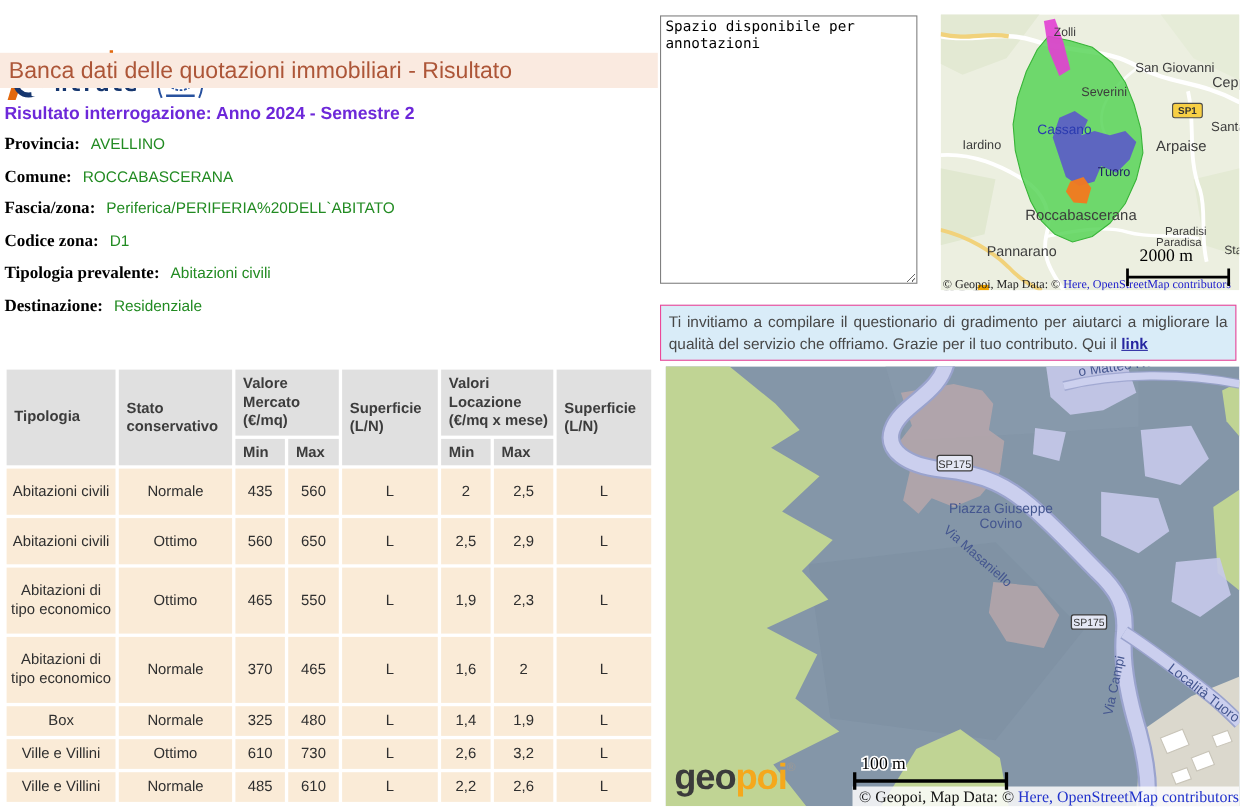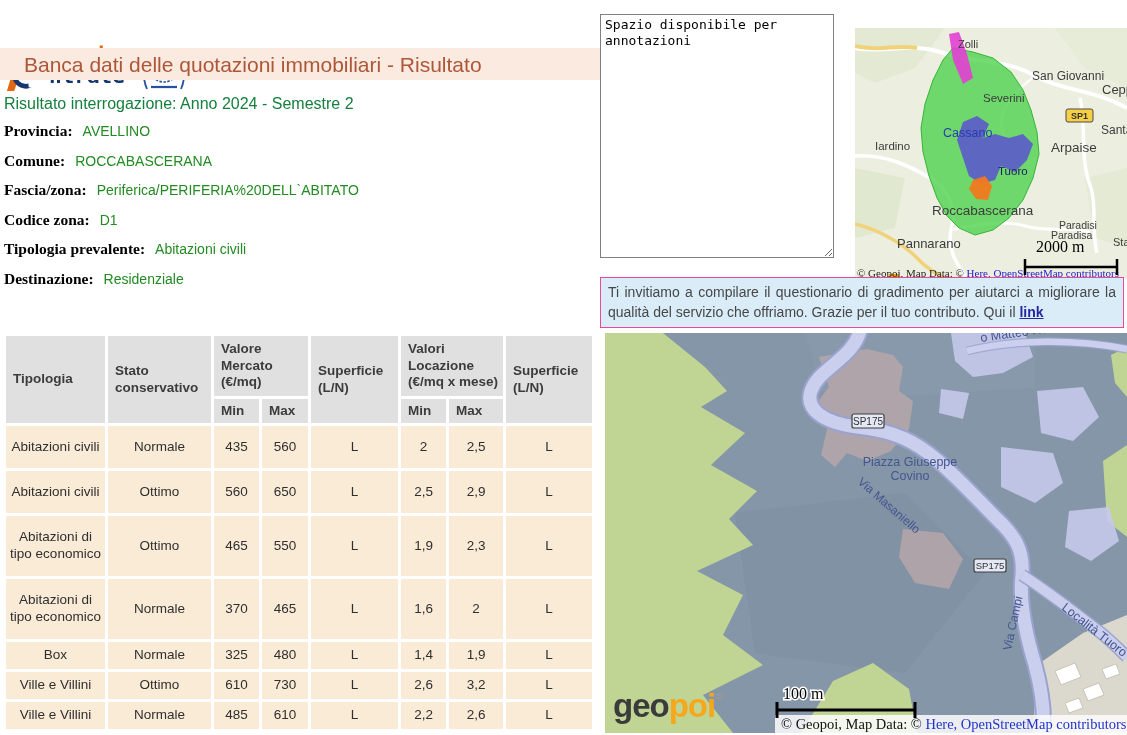--- a/index.html
+++ b/index.html
@@ -10,24 +10,24 @@
   .logo-row{position:absolute;left:6px;top:1px;width:200px;height:46px;margin-top:46px;}
   .logo-mark{position:absolute;left:0;top:0;}
   .logo-text{position:absolute;left:38px;top:-1px;font-family:"DejaVu Sans Mono",monospace;
              font-weight:bold;font-size:21px;line-height:20px;letter-spacing:0;}
   .logo-text .l1{color:#e2690f;display:block;}
   .logo-text .l2{color:#16366e;display:block;margin-left:5px;}
   .emblem{position:absolute;left:133px;top:0;}
 
   
   .title-bar{position:absolute;left:0;top:48px;width:590px;height:23px;background:#faeae0;
-             color:#ad5638;font-size:21px;padding:5px 0 4px 24px;}
-
-  
-  .result-heading{position:absolute;left:4px;top:95px;font-size:16px;font-weight:normal;color:#15803d;}
+             color:#ad5638;font-size:21px;padding:5px 0 4px 8px;}
+
+  
+  .result-heading{position:absolute;left:4px;top:95px;font-size:16px;font-weight:bold;color:#6d28d9;}
   .fields{position:absolute;left:4px;top:122px;width:590px;}
   .field{height:29.6px;white-space:nowrap;}
   .flabel{font-family:"Liberation Serif",serif;font-weight:bold;font-size:15.5px;color:#000;}
   .fvalue{font-size:14px;color:#228b22;margin-left:10px;}
 
   
   table.results{position:absolute;left:3px;top:333px;width:592px;border-collapse:separate;
                 border-spacing:3px;table-layout:fixed;font-size:13.5px;}
   table.results th{background:#e0e0e0;color:#3c3c3c;font-weight:bold;text-align:left;
                    vertical-align:middle;padding:3px 4px 3px 7px;line-height:1.25;}
@@ -38,21 +38,21 @@
 
   
   .annot{position:absolute;left:600px;top:14px;width:224px;height:238px;resize:both;
          border:1px solid #808080;background:#fff;font-family:"DejaVu Sans Mono",monospace;
          font-size:13px;line-height:16px;padding:2px 4px;color:#000;}
   .info-box{position:absolute;left:600px;top:277px;width:508px;background:#d9ecf8;
             border:1px solid #ec4899;color:#474747;font-size:14px;line-height:1.4;
             padding:5px 7px;text-align:justify;}
   .info-box a{color:#2626a0;font-weight:bold;text-decoration:underline;}
 
-  .overview-map{position:absolute;left:855px;top:28px;width:272px;height:251px;overflow:hidden;}
+  .overview-map{position:absolute;left:855px;top:13px;width:272px;height:251px;overflow:hidden;}
   .detail-map{position:absolute;left:605px;top:333px;width:522px;height:400px;overflow:hidden;}
   svg text{font-family:"Liberation Sans",sans-serif;}
   svg text.serif{font-family:"Liberation Serif",serif;}
 </style>
 </head>
 <body>
 
 <div class="page">
 
   <div class="logo-row">

